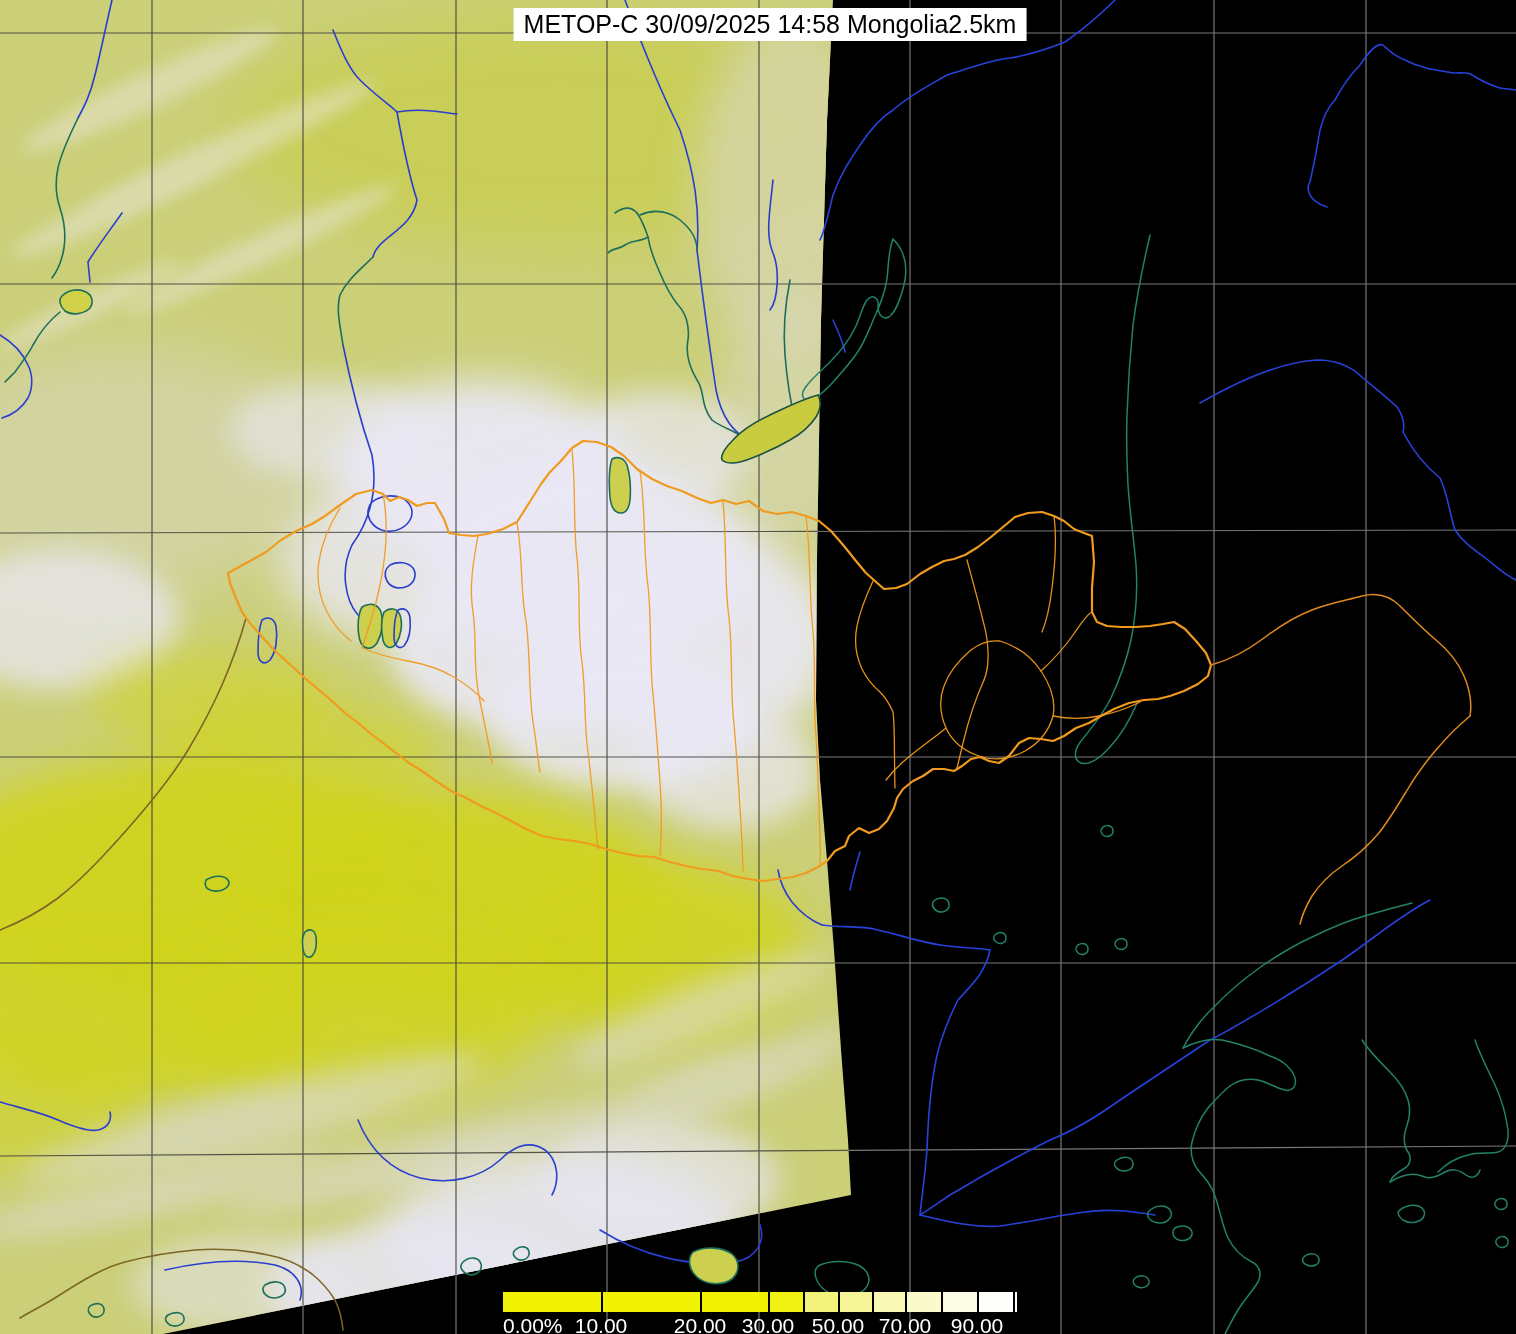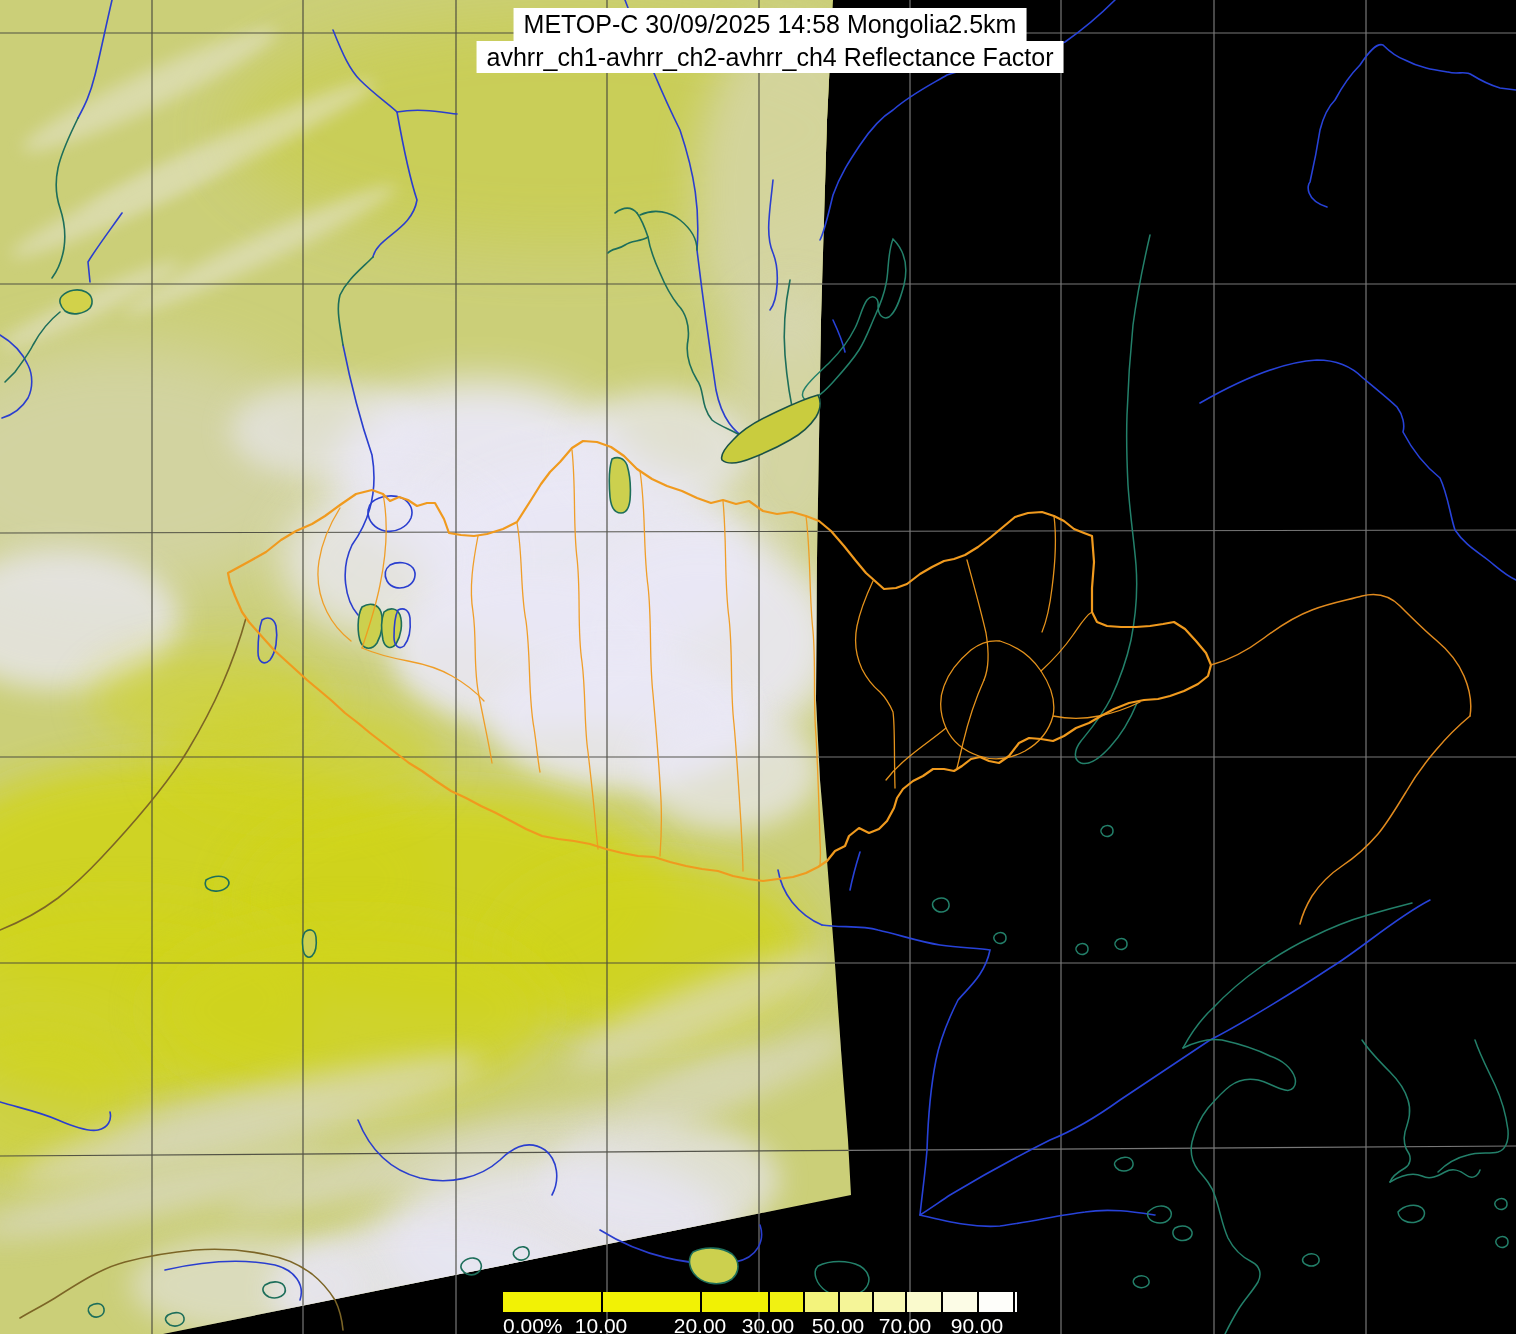--- a/index.html
+++ b/index.html
@@ -261,21 +261,20 @@
   </g>
 
   <g fill="none" stroke="#e08a1e" stroke-width="1.5" stroke-linecap="round">
     <path d="M1211,665 C1230,660 1248,650 1264,638 C1280,626 1296,616 1312,610 C1330,603 1348,600 1362,596 C1378,592 1390,596 1400,606 C1412,618 1424,630 1436,640 C1448,650 1458,662 1464,676 C1470,690 1472,704 1470,716"></path>
     <path d="M1470,716 C1458,726 1446,738 1436,750 C1424,764 1414,778 1406,792 C1396,808 1388,822 1378,834 C1366,848 1354,858 1342,866 C1330,874 1320,884 1312,896 C1306,906 1302,916 1300,924"></path>
   </g>
 </svg>
 
 <div class="title-wrap">
   <div class="title-line">METOP-C 30/09/2025 14:58 Mongolia2.5km</div>
-  <div class="title-line">avhrr_ch1-avhrr_ch2-avhrr_ch4 Reflectance Factor</div>
 </div>
 
 <div id="colorbar">
       <div class="cb-seg" style="width: 98px; background: rgb(242, 242, 5);"></div>
       <div class="cb-seg" style="width: 99px; background: rgb(242, 242, 5);"></div>
       <div class="cb-seg" style="width: 68px; background: rgb(241, 241, 4);"></div>
       <div class="cb-seg" style="width: 35px; background: rgb(241, 241, 18);"></div>
       <div class="cb-seg" style="width: 35px; background: rgb(243, 243, 124);"></div>
       <div class="cb-seg" style="width: 34px; background: rgb(245, 245, 152);"></div>
       <div class="cb-seg" style="width: 33px; background: rgb(248, 248, 180);"></div>

